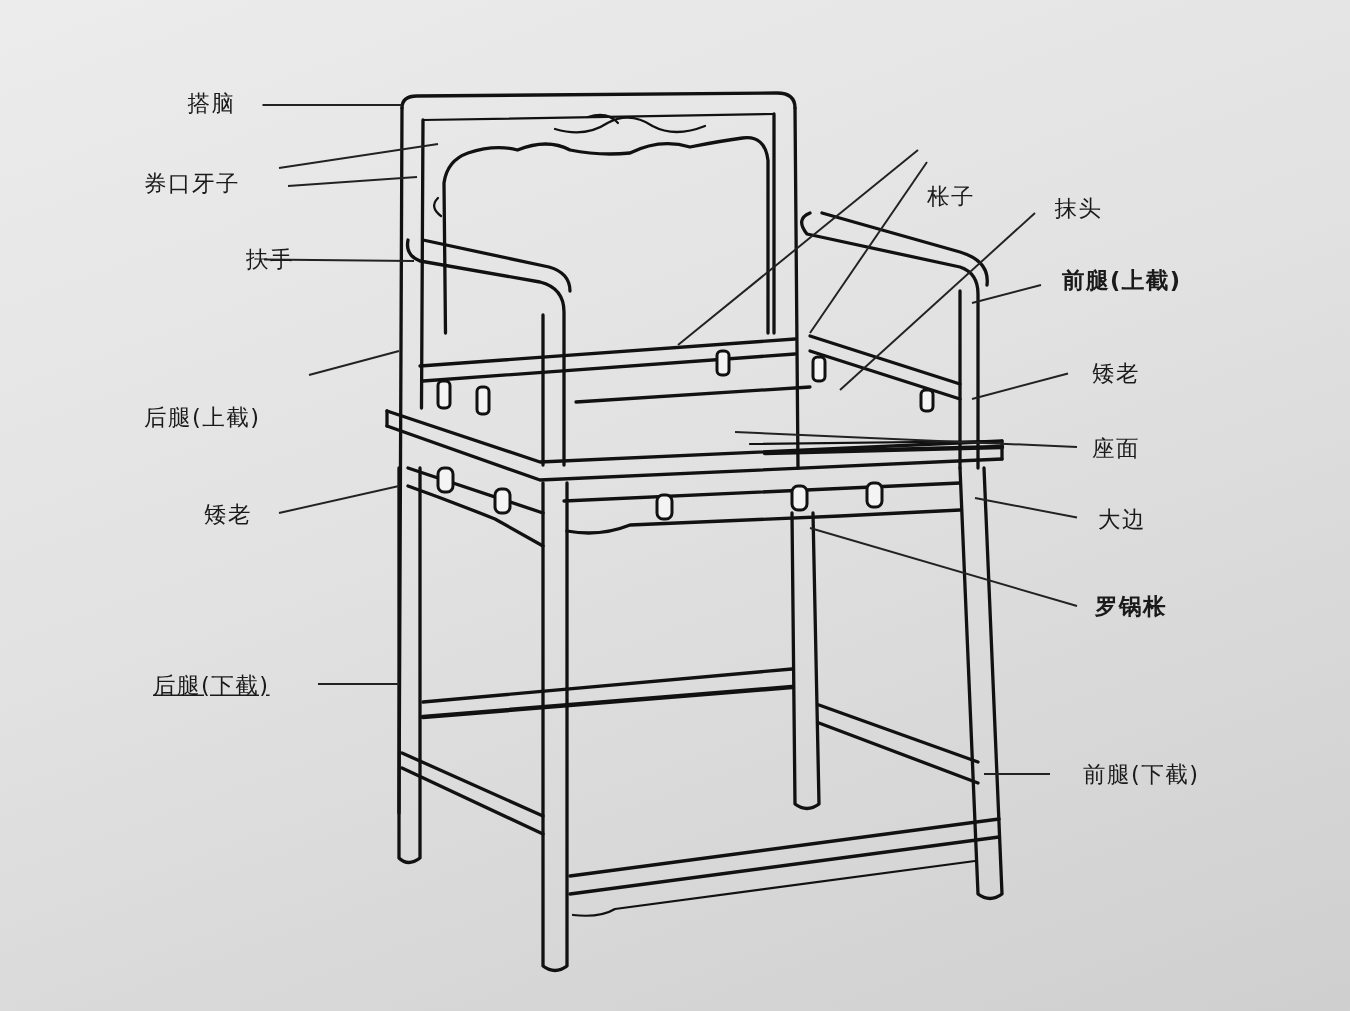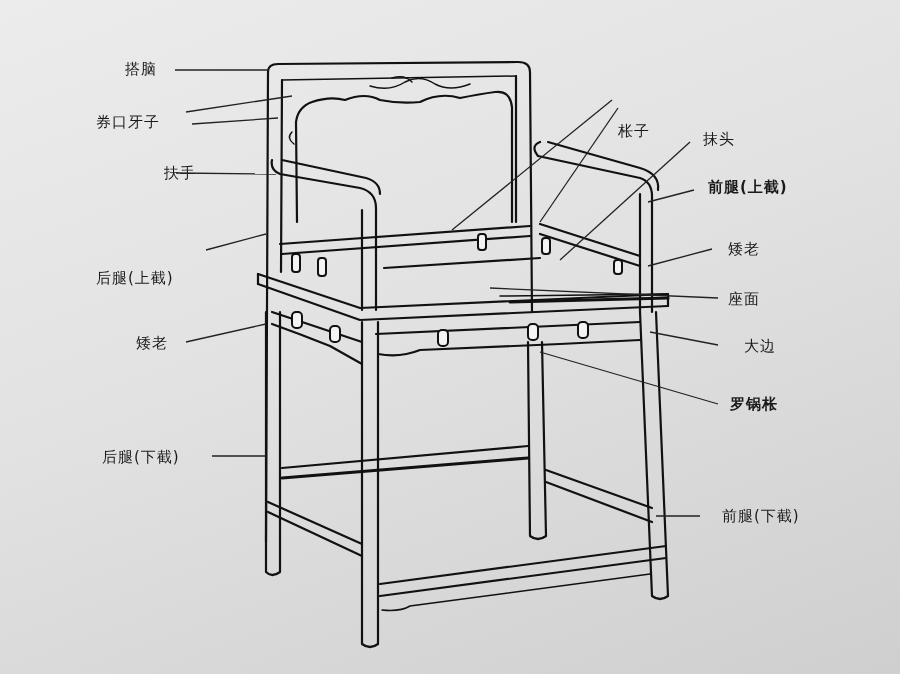--- a/index.html
+++ b/index.html
@@ -126,22 +126,22 @@
       <line class="leader" x1="700" y1="504" x2="656" y2="504"></line>
     </g>
   </svg>
 
   
   <div class="label" style="left:125px;top:48px;">搭脑</div>
   <div class="label" style="left:96px;top:101px;">券口牙子</div>
   <div class="label" style="left:124px;top:152px;margin-left:40px;">扶手</div>
   <div class="label" style="left:96px;top:233px;margin-top:24px;">后腿(上截)</div>
   <div class="label" style="left:136px;top:322px;">矮老</div>
-  <div class="label" style="left:102px;top:436px;">后腿(下截)</div>
+  <div class="label" style="left:102px;top:436px;text-decoration:underline;">后腿(下截)</div>
   <div class="label" style="left:618px;top:74px;margin-top:36px;">枨子</div>
   <div class="label" style="left:703px;top:118px;">抹头</div>
   <div class="label" style="left:708px;top:166px;font-weight:bold;">前腿(上截)</div>
   <div class="label" style="left:728px;top:228px;">矮老</div>
   <div class="label" style="left:728px;top:278px;">座面</div>
-  <div class="label" style="left:732px;top:325px;margin-left:12px;">大边</div>
+  <div class="label" style="left:732px;top:325px;">大边</div>
   <div class="label" style="left:730px;top:383px;font-weight:bold;">罗锅枨</div>
   <div class="label" style="left:722px;top:495px;">前腿(下截)</div>
 </div>
 
 </body></html>

